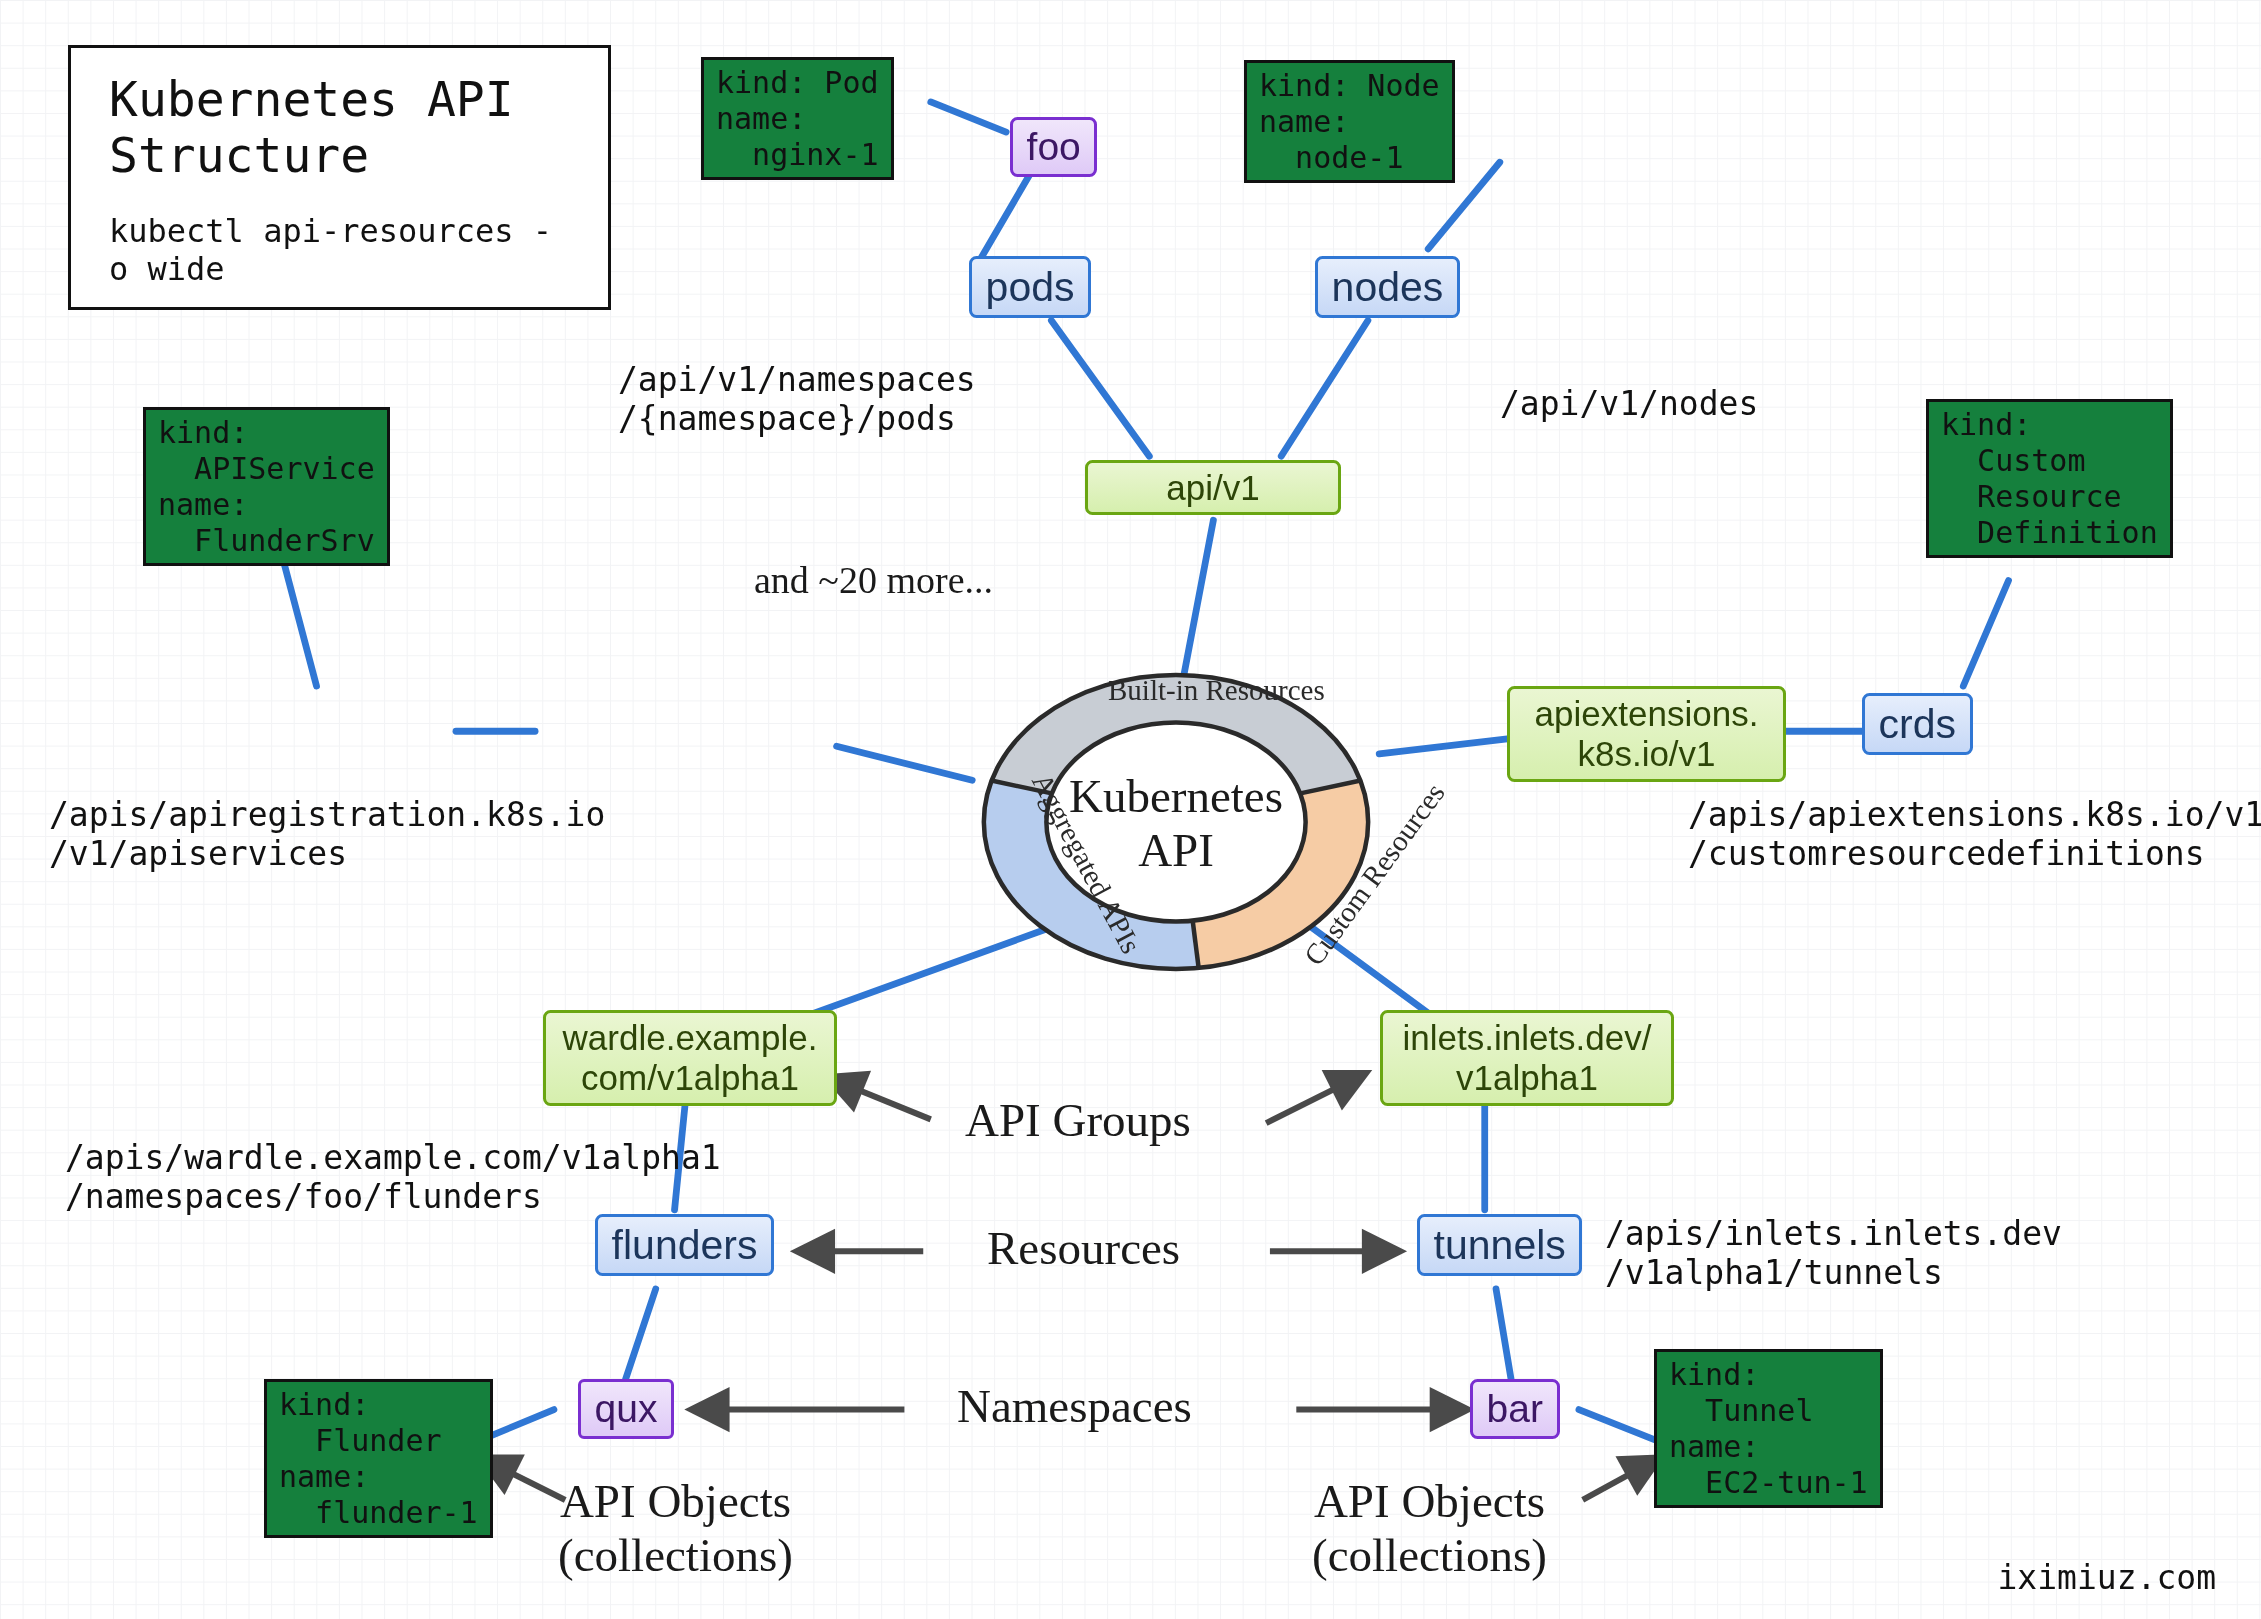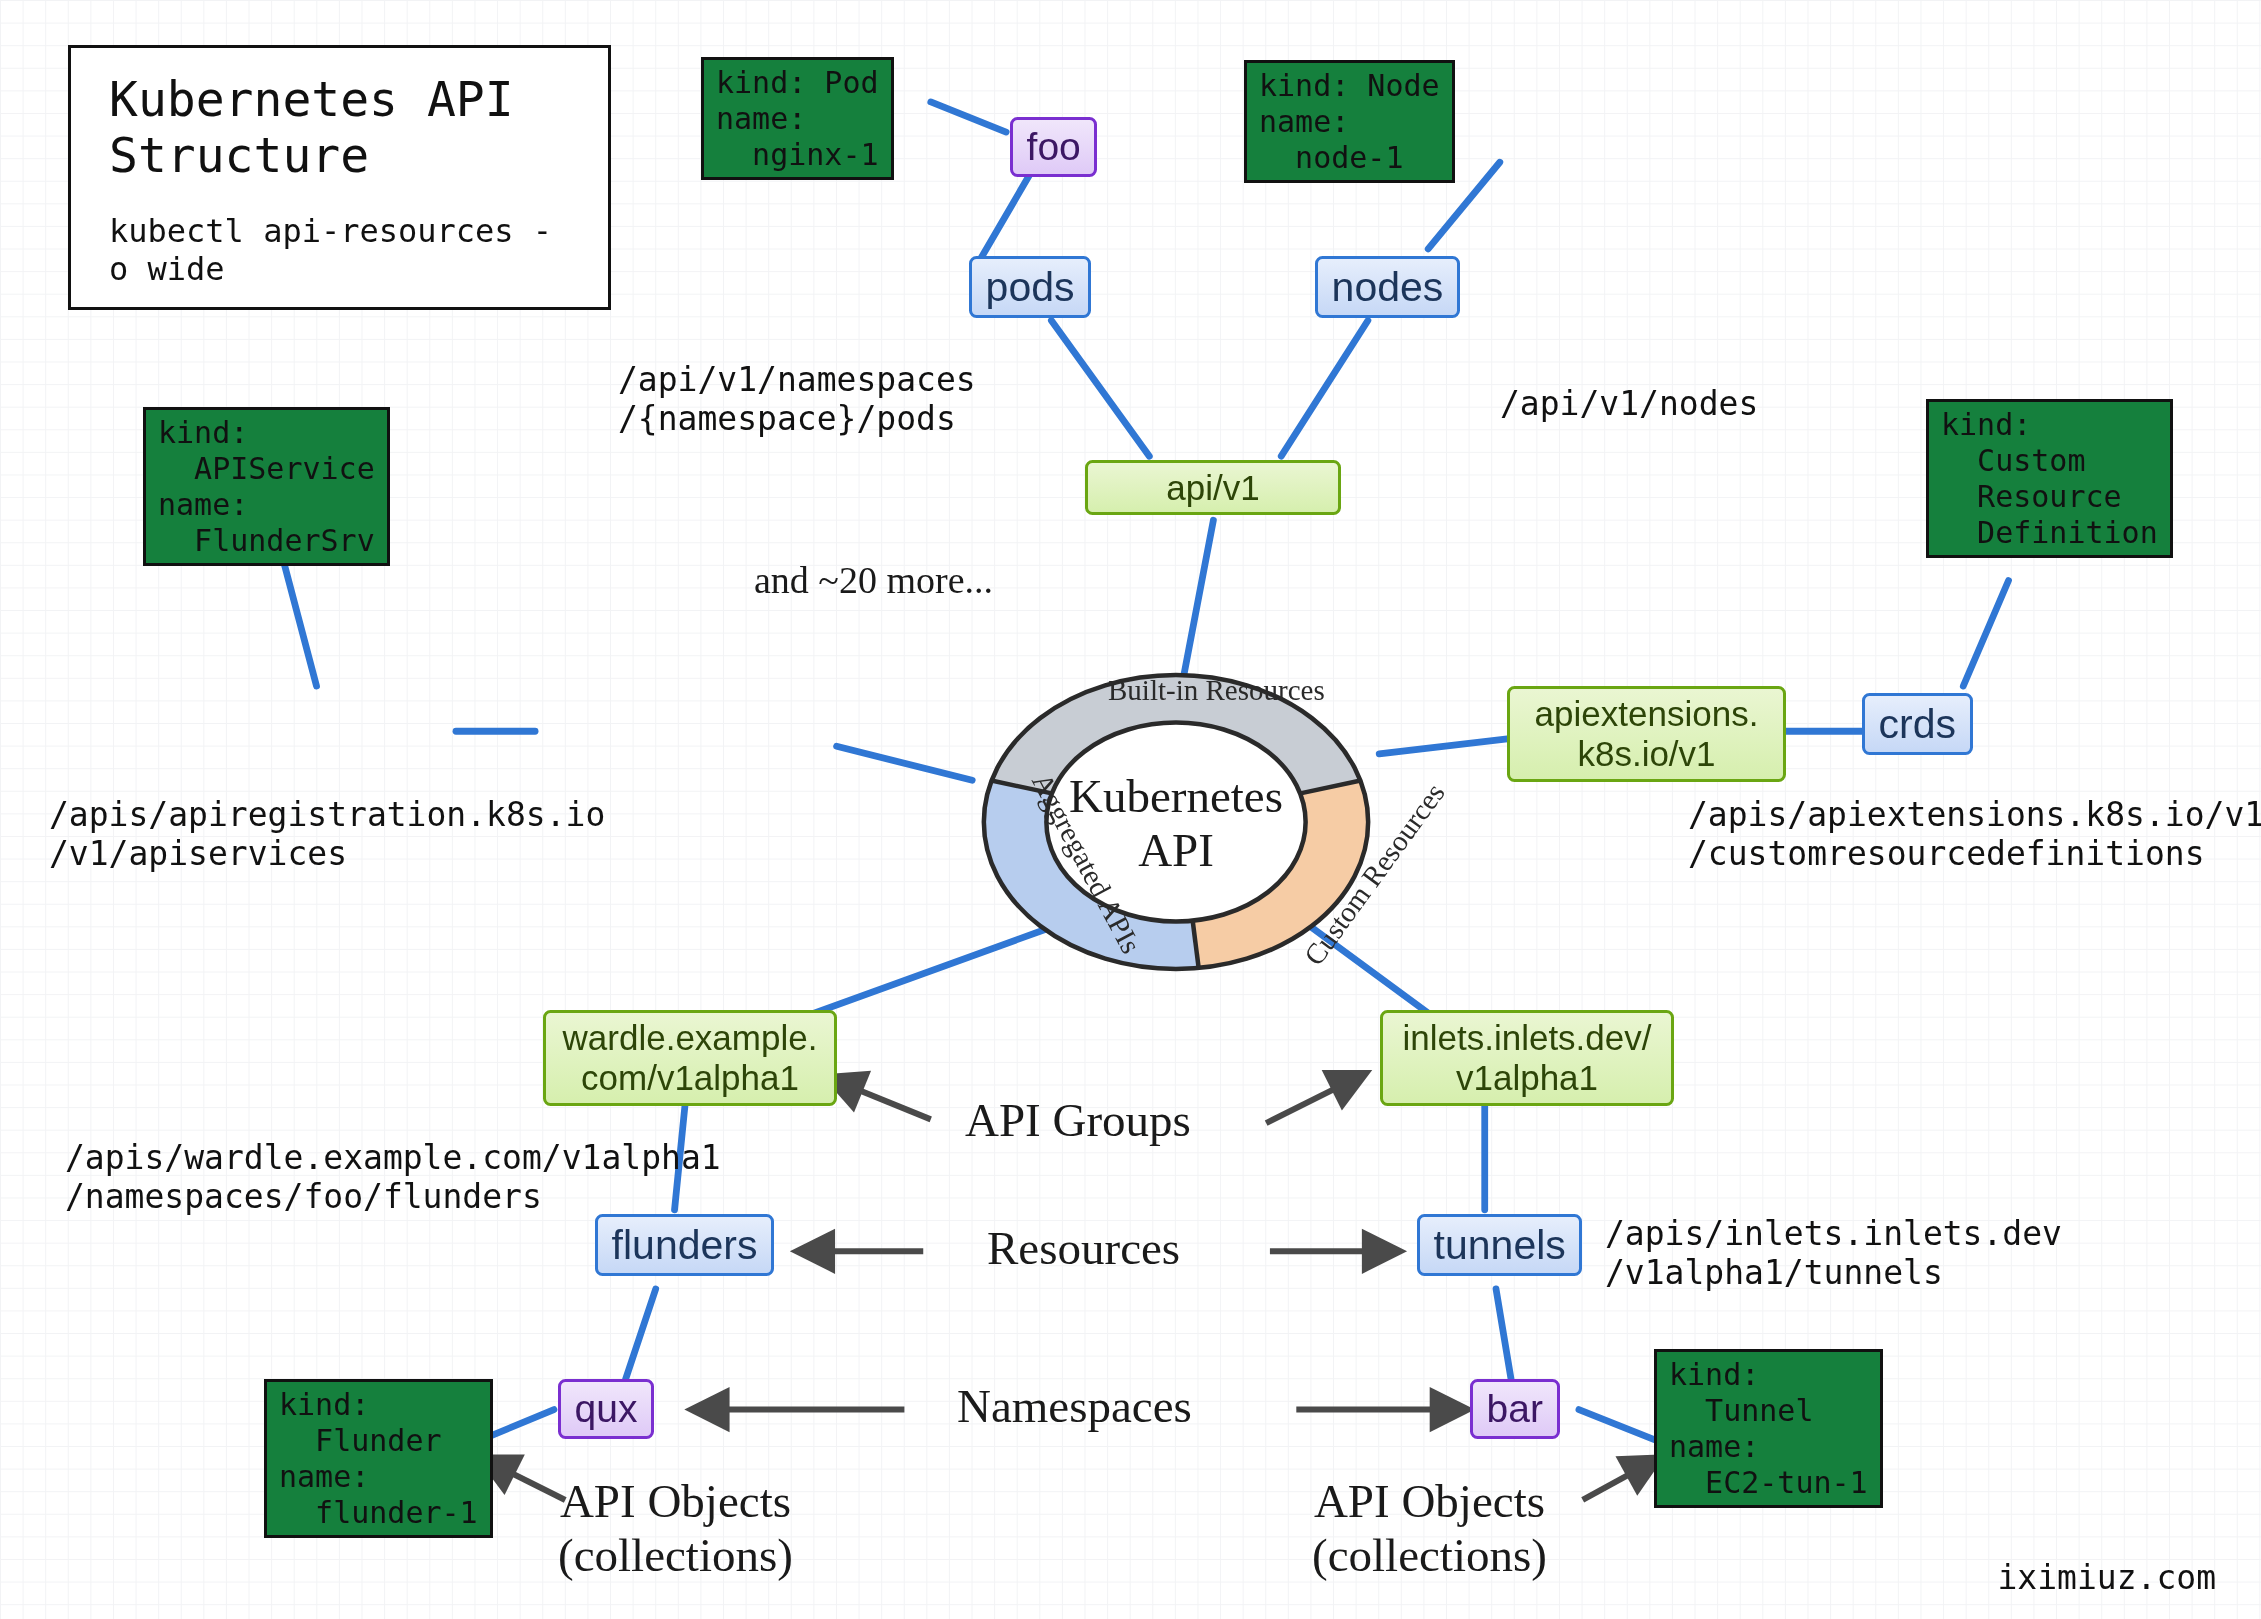--- a/index.html
+++ b/index.html
@@ -165,21 +165,21 @@
 <div class="box grp" style="left:1364px; top:1010px; width:294px;margin-left:16px;">inlets.inlets.dev/
 v1alpha1</div>
 
 <div class="box res" style="left:969px; top:256px;">pods</div>
 <div class="box res" style="left:1315px; top:256px;">nodes</div>
 <div class="box res" style="left:1862px; top:693px;">crds</div>
 <div class="box res" style="left:595px;  top:1214px;">flunders</div>
 <div class="box res" style="left:1417px; top:1214px;">tunnels</div>
 
 <div class="box ns" style="left:1010px; top:117px;">foo</div>
-<div class="box ns" style="left:558px;  top:1379px;">qux</div>
+<div class="box ns" style="left:578px;  top:1379px;border-radius:6px;">qux</div>
 <div class="box ns" style="left:1470px; top:1379px;">bar</div>
 
 <div class="note" style="left:701px;  top:57px;">kind: Pod
 name:
   nginx-1</div>
 <div class="note" style="left:1244px; top:60px;">kind: Node
 name:
   node-1</div>
 <div class="note" style="left:143px;  top:407px;">kind:
   APIService

